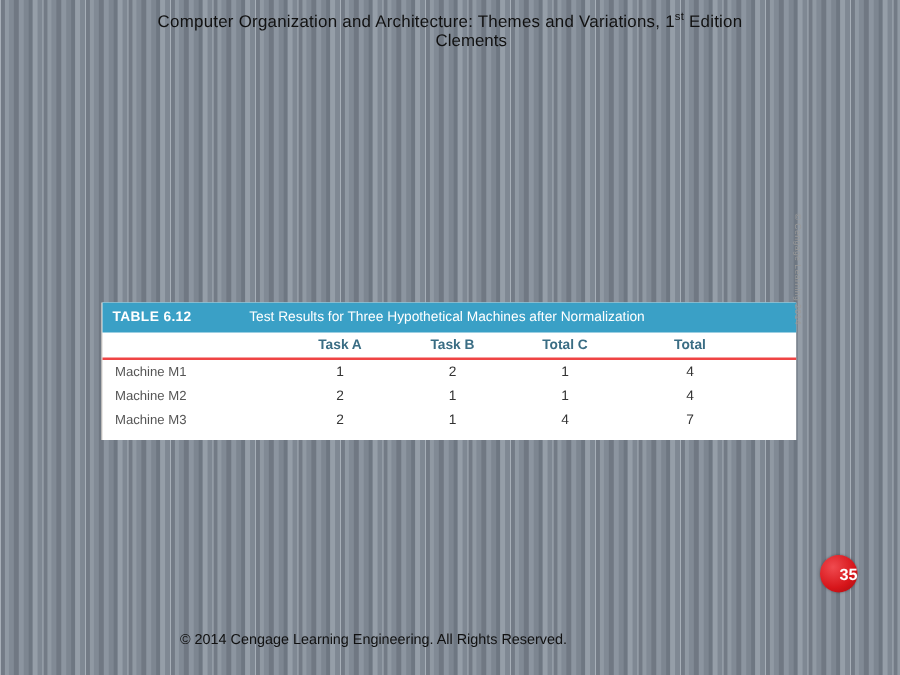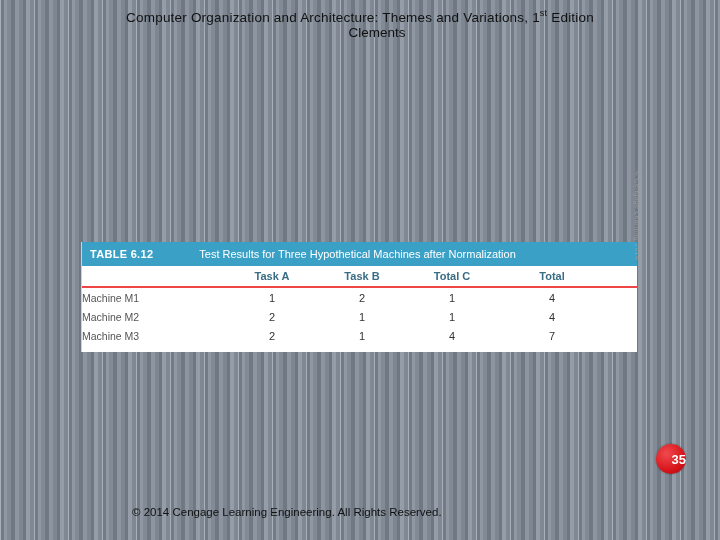--- a/index.html
+++ b/index.html
@@ -78,21 +78,21 @@
     display: flex;
     border-bottom: 2px solid #ef4444;
     height: 22px;
     align-items: center;
   }
   .cell {
     font-size: 11px;
     color: #333;
     text-align: center;
   }
-  .c-label { width: 145px; text-align: left; padding-left: 0; }
+  .c-label { width: 145px; text-align: left; padding-left: 10px; }
   .c-a { width: 90px; }
   .c-b { width: 90px; }
   .c-c { width: 90px; }
   .c-t { width: 110px; }
   .theadrow .cell { font-weight: bold; color: #3a6d84; }
   .trow {
     display: flex;
     height: 19px;
     align-items: center;
   }
@@ -119,21 +119,21 @@
     color: #fff;
     font-size: 13px;
     font-weight: bold;
     display: flex;
     align-items: center;
     justify-content: flex-end;
     box-shadow: 0 0 2px rgba(0,0,0,.4);
   }
   .footer {
     position: absolute;
-    left: 4px; right: 0;
+    left: 16px; right: 0;
     bottom: 22px;
     text-align: left;
     color: #111;
     font-size: 11.5px;
     padding-left: 128px;
   }
 </style>
 </head>
 <body>
 

